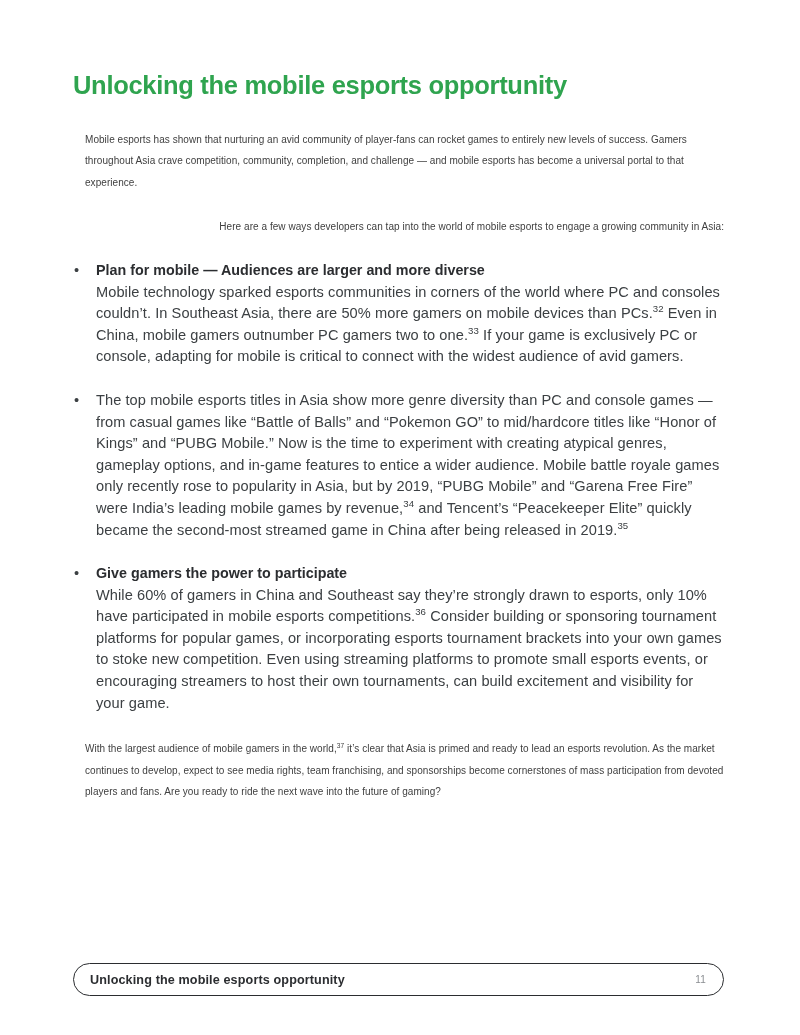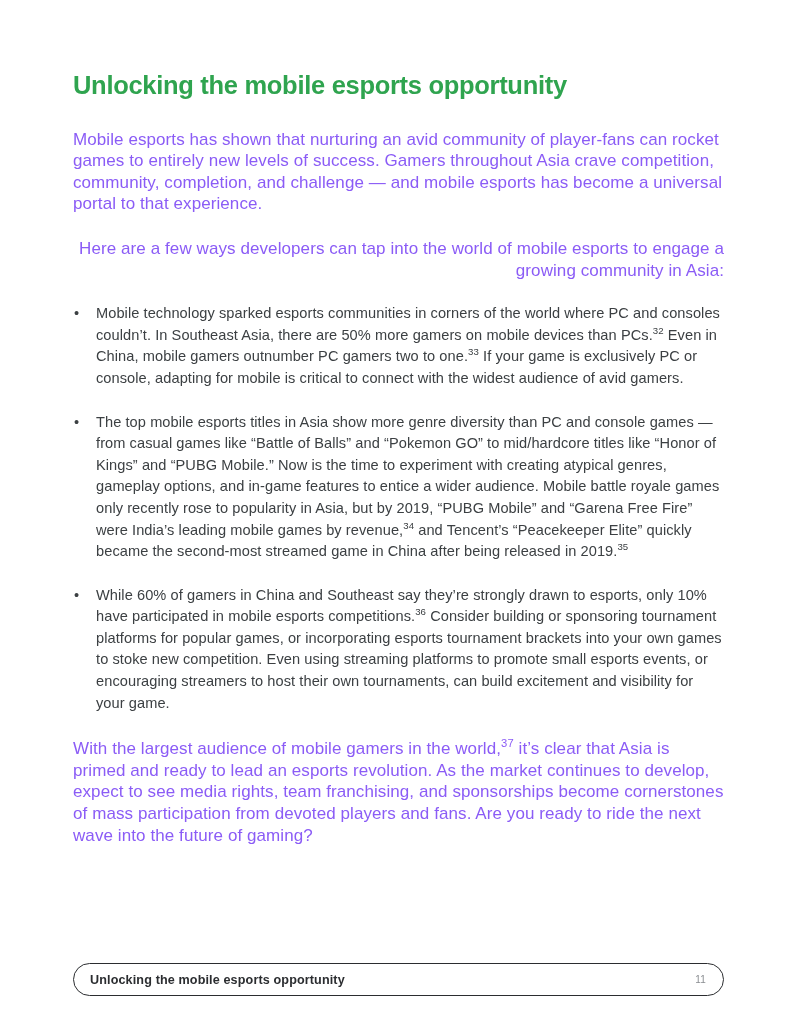--- a/index.html
+++ b/index.html
@@ -28,24 +28,24 @@
   }
   .page-title {
     color: #2fa44f;
     font-size: 25.5px;
     font-weight: bold;
     letter-spacing: -0.3px;
     line-height: 1.2;
     margin: 0 0 28px 0;
   }
   .para {
-    color: #8b5cf6;
-    font-size: 17px;
+    color: #404040;
+    font-size: 10px;
     line-height: 21.6px;
-    margin: 0 0 23px 0;
+    margin: 0 0 23px 12px;
     letter-spacing: 0.005em;
   }
   .para.tight {
     margin-bottom: 22px;
     text-align: right;
   }
   .bullet-list {
     margin: 0;
     padding: 0;
     list-style: none;
@@ -125,30 +125,32 @@
     <h1 class="page-title">Unlocking the mobile esports opportunity</h1>
 
     <p class="para">Mobile esports has shown that nurturing an avid community of player-fans can rocket games to entirely new levels of success. Gamers throughout Asia crave competition, community, completion, and challenge — and mobile esports has become a universal portal to that experience.</p>
 
     <p class="para tight">Here are a few ways developers can tap into the world of mobile esports to engage a growing community in Asia:</p>
 
     <ul class="bullet-list">
 
       <li class="bullet-item">
         <span class="bullet-marker">•</span>
+        <p class="bullet-heading">Plan for mobile — Audiences are larger and more diverse</p>
         <p class="bullet-body"><span>Mobile technology sparked esports communities in corners of the world where PC and consoles couldn’t. In Southeast Asia, there are 50% more gamers on mobile devices than PCs.</span><sup>32</sup><span> Even in China, mobile gamers outnumber PC gamers two to one.</span><sup>33</sup><span> If your game is exclusively PC or console, adapting for mobile is critical to connect with the widest audience of avid gamers.</span></p>
       </li>
 
       <li class="bullet-item">
         <span class="bullet-marker">•</span>
         <p class="bullet-body"><span>The top mobile esports titles in Asia show more genre diversity than PC and console games — from casual games like “Battle of Balls” and “Pokemon GO” to mid/hardcore titles like “Honor of Kings” and “PUBG Mobile.” Now is the time to experiment with creating atypical genres, gameplay options, and in-game features to entice a wider audience. Mobile battle royale games only recently rose to popularity in Asia, but by 2019, “PUBG Mobile” and “Garena Free Fire” were India’s leading mobile games by revenue,</span><sup>34</sup><span> and Tencent’s “Peacekeeper Elite” quickly became the second-most streamed game in China after being released in 2019.</span><sup>35</sup><span></span></p>
       </li>
 
       <li class="bullet-item">
         <span class="bullet-marker">•</span>
+        <p class="bullet-heading">Give gamers the power to participate</p>
         <p class="bullet-body"><span>While 60% of gamers in China and Southeast say they’re strongly drawn to esports, only 10% have participated in mobile esports competitions.</span><sup>36</sup><span> Consider building or sponsoring tournament platforms for popular games, or incorporating esports tournament brackets into your own games to stoke new competition. Even using streaming platforms to promote small esports events, or encouraging streamers to host their own tournaments, can build excitement and visibility for your game.</span><sup></sup><span></span></p>
       </li>
 
     </ul>
 
     <p class="para closing"><span>With the largest audience of mobile gamers in the world,</span><sup>37</sup><span> it’s clear that Asia is primed and ready to lead an esports revolution. As the market continues to develop, expect to see media rights, team franchising, and sponsorships become cornerstones of mass participation from devoted players and fans. Are you ready to ride the next wave into the future of gaming?</span></p>
 
   </div>
 
   <div class="footer-pill">

